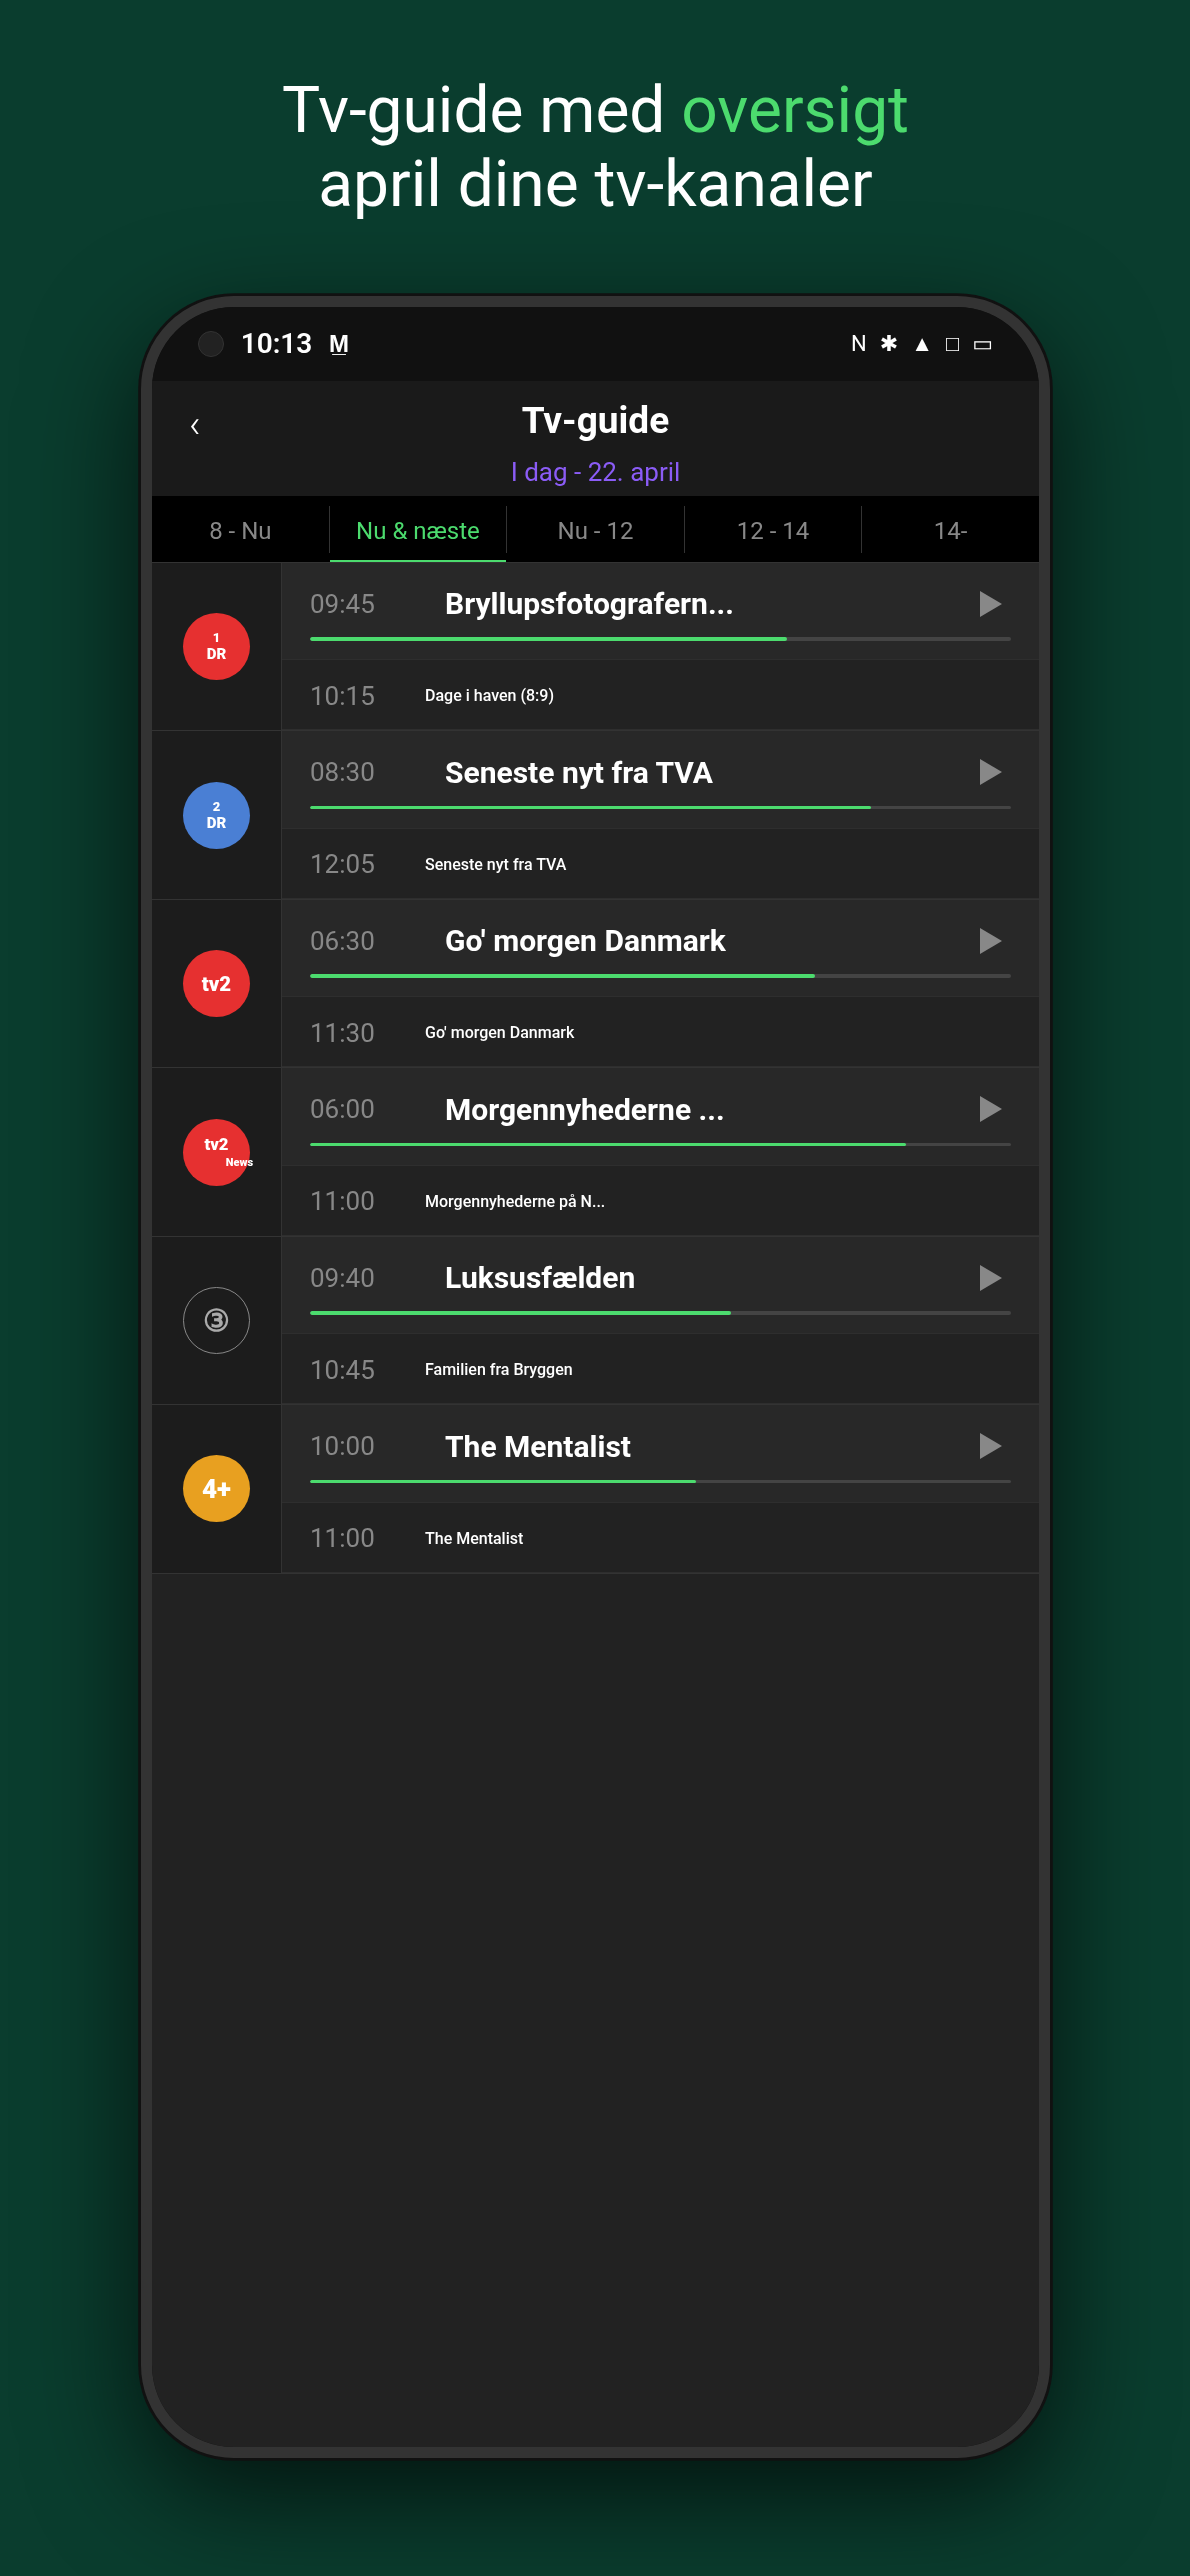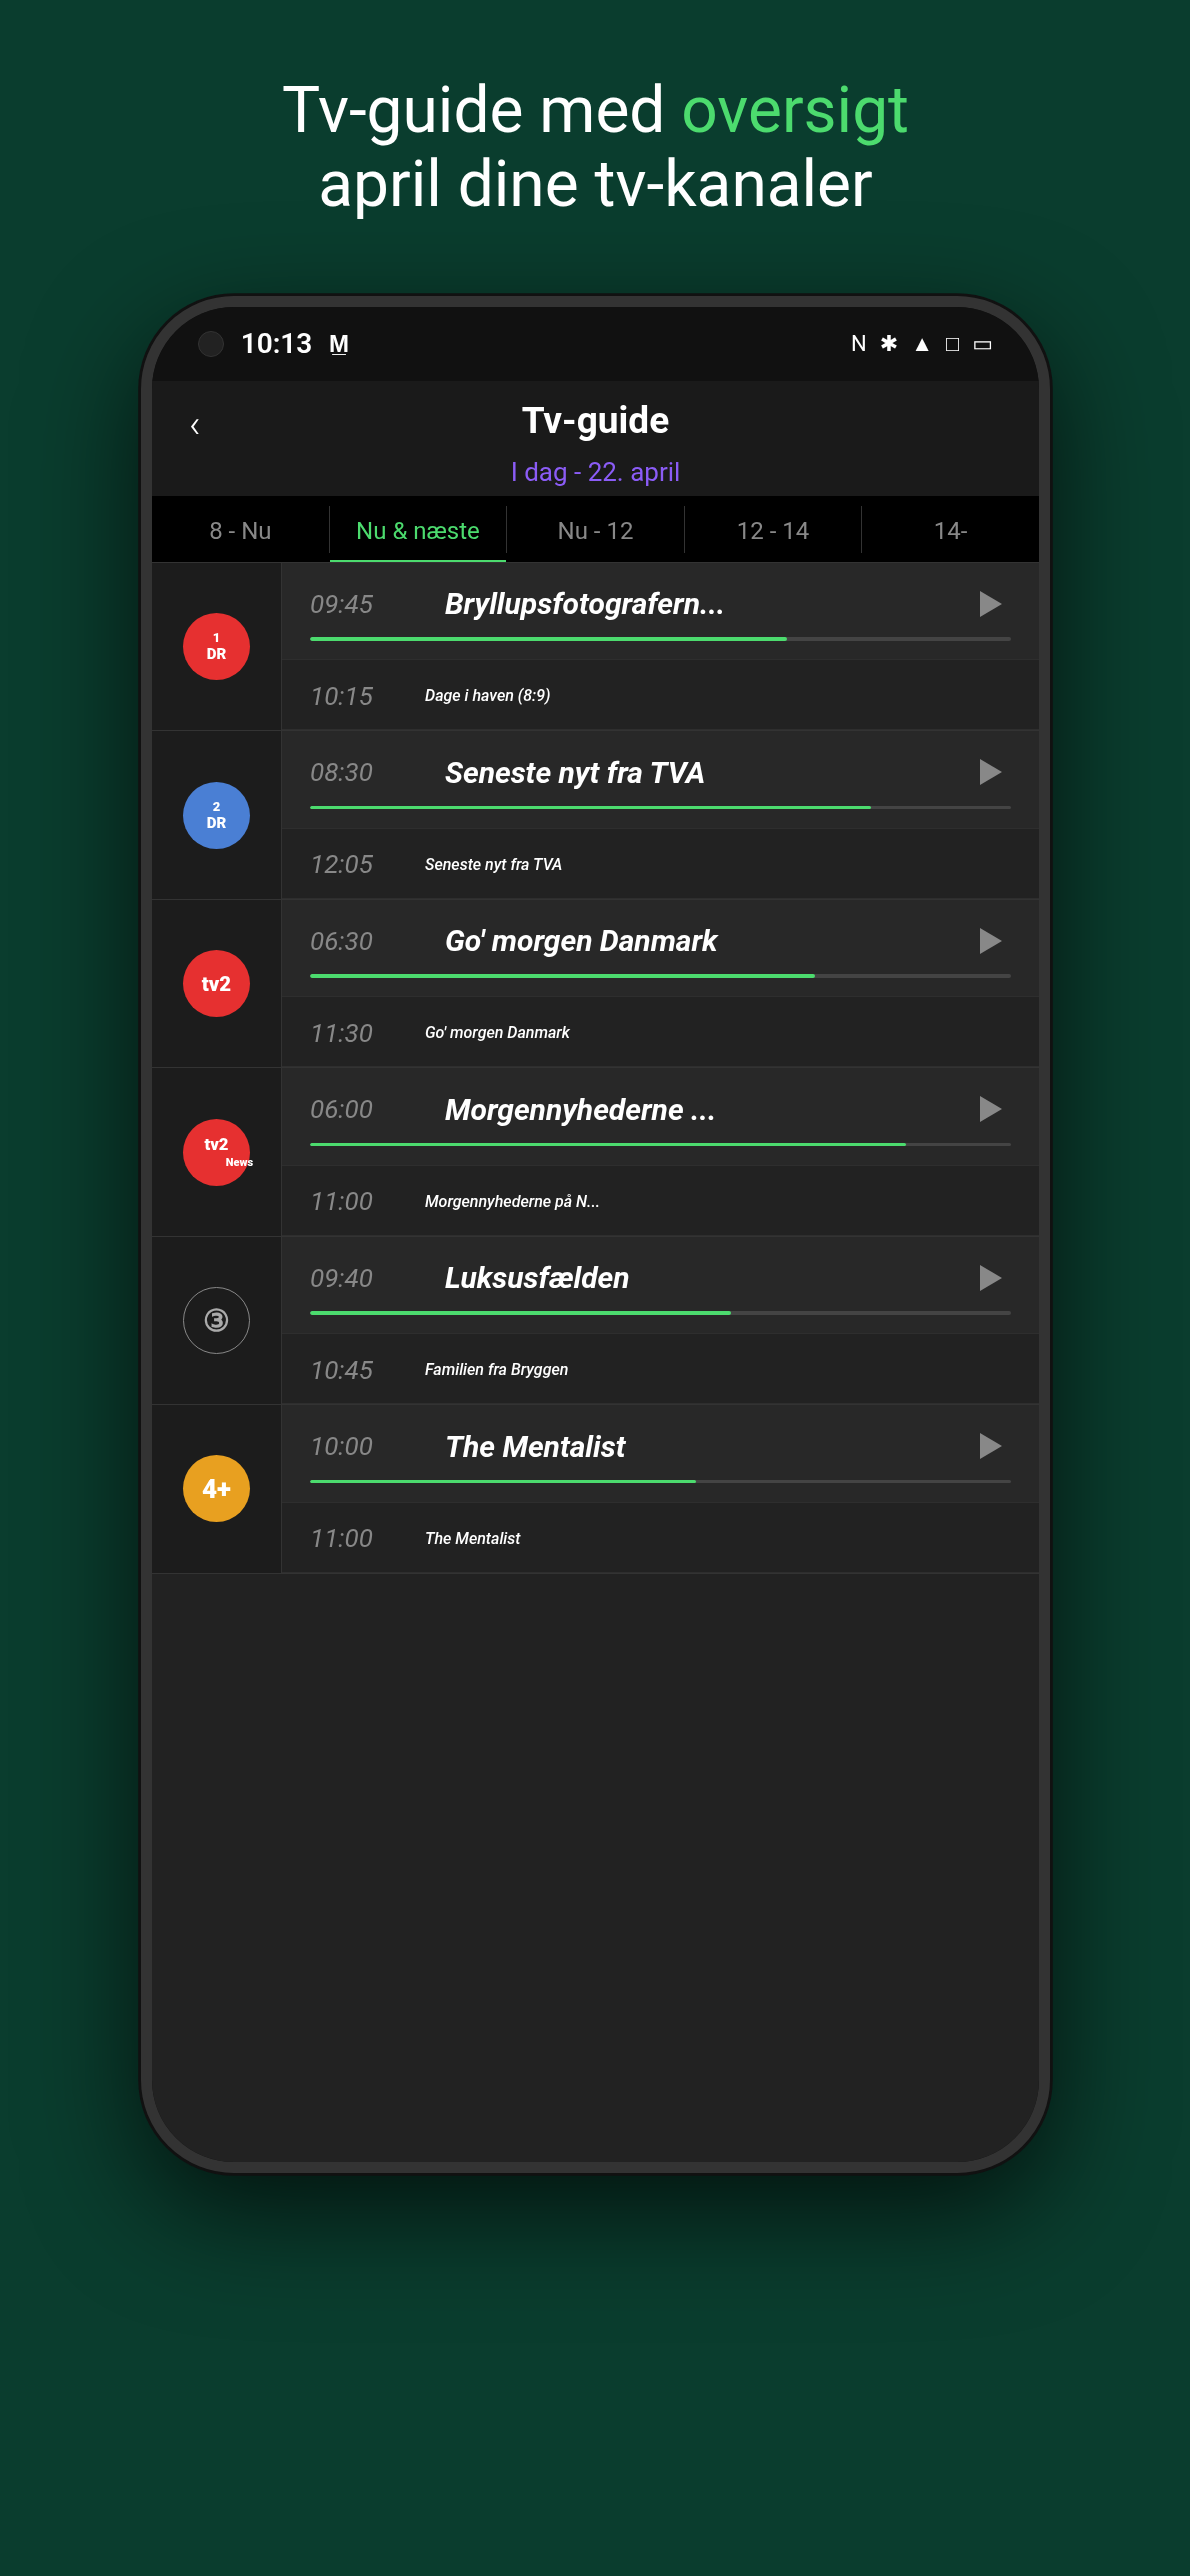--- a/index.html
+++ b/index.html
@@ -33,21 +33,21 @@
     
     .phone-wrapper {
       width: 909px;
       position: relative;
       margin-top: 18.5px;
     }
 
     
     .phone-shell {
       width: 909px;
-      height: 1877px;
+      height: 2162px;
       background: #1a1a1a;
       border-radius: 93px;
       border: 11px solid #333;
       box-shadow:
         0 0 0 2.8px #111,
         0 37px 111px rgba(0,0,0,0.7),
         inset 0 0 37px rgba(0,0,0,0.5);
       overflow: hidden;
       position: relative;
       display: flex;
@@ -205,21 +205,20 @@
       background: #282828;
     }
     .program-row.next {
       background: #222;
     }
 
     .program-header {
       display: flex;
       align-items: center;
       justify-content: space-between;
-      font-style: italic;
     }
     .program-time-title {
       display: flex;
       align-items: center;
       gap: 22px;
     }
     .program-time {
       color: #888;
       font-size: 26px;
       min-width: 93px;

